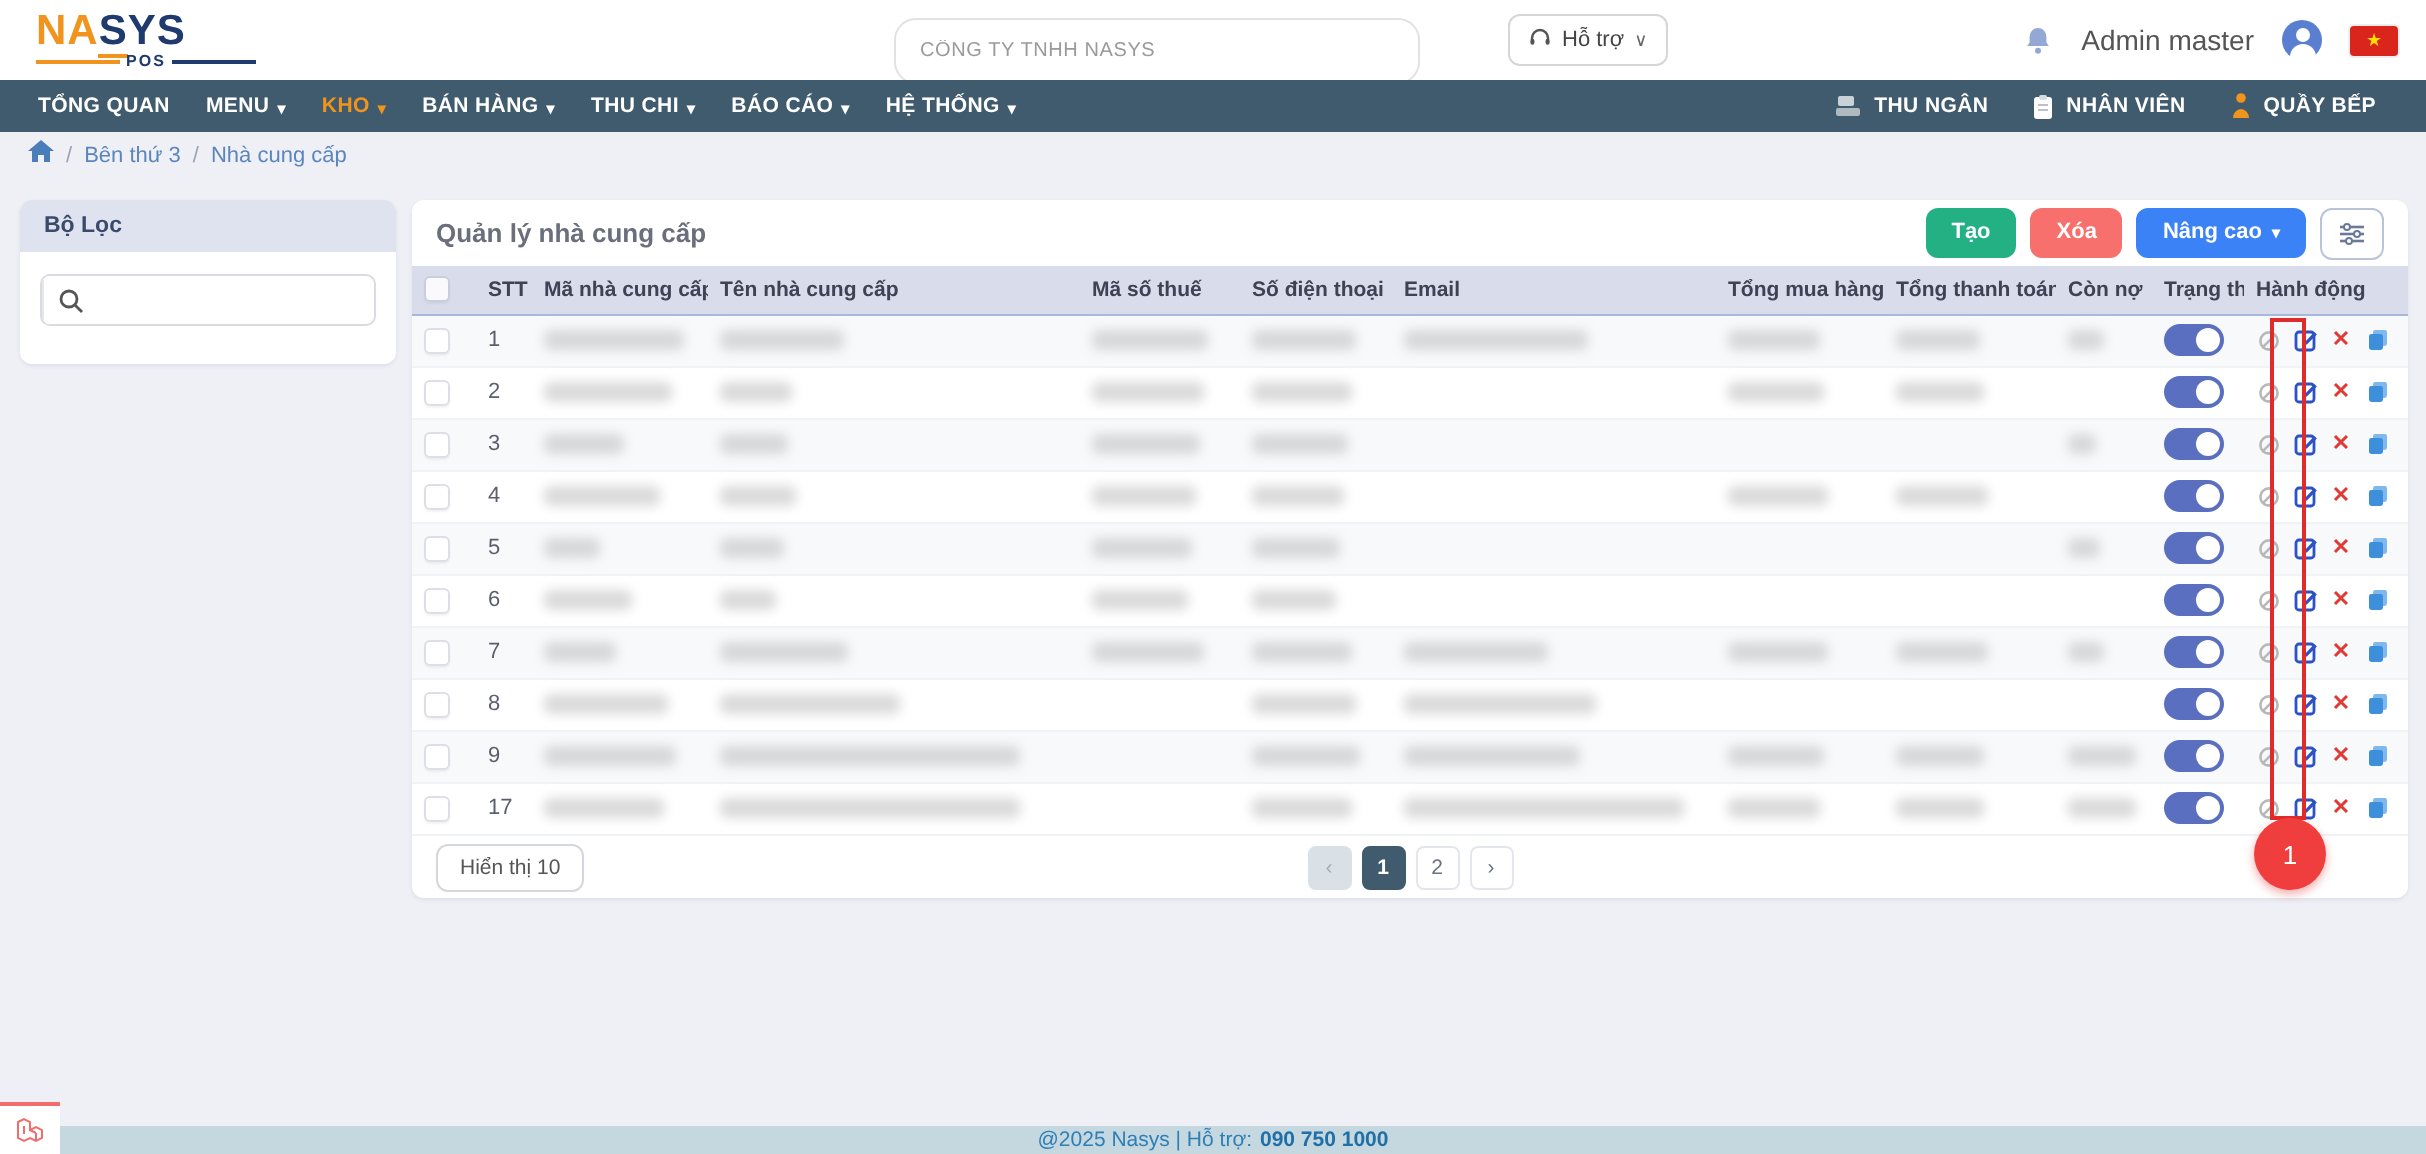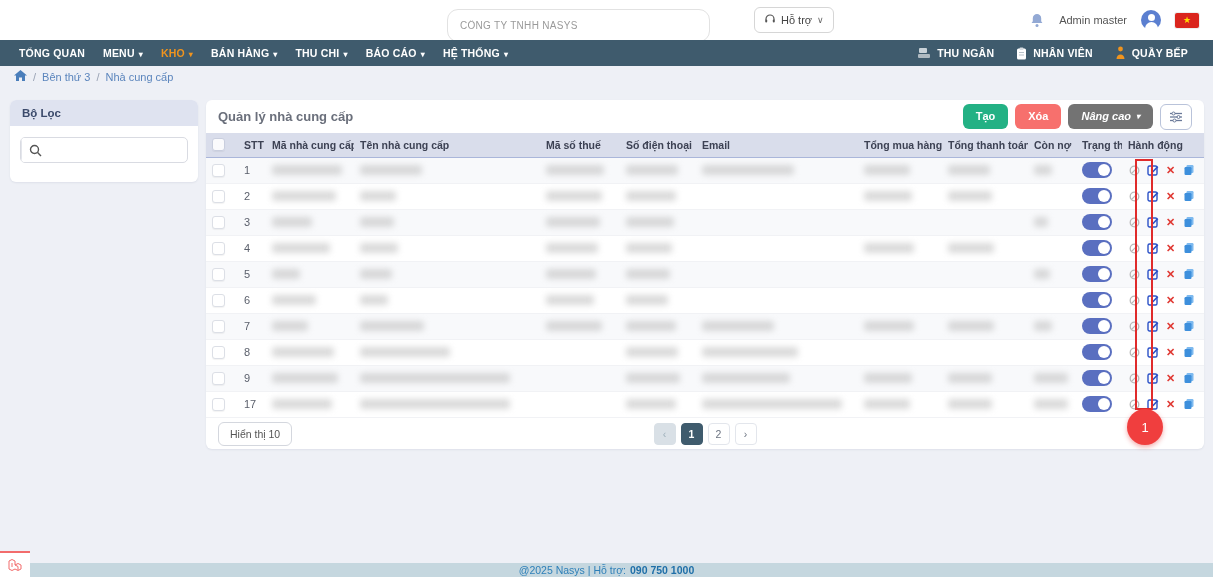--- a/index.html
+++ b/index.html
@@ -13,21 +13,21 @@
   .logo-word { font-weight:800; font-size:21px; letter-spacing:.5px; }
   .logo-na { color:#f0941e; } .logo-s { color:#1e3a6e; border-bottom:2px solid #f0941e;} .logo-ys { color:#1e3a6e; }
   .logo-sub { display:flex; align-items:center; gap:3px; margin-top:1px; }
   .logo-line-o { flex:1; height:2px; background:#f0941e; }
   .logo-line-b { flex:1; height:2px; background:#1e3a6e; }
   .logo-pos { font-size:8px; font-weight:700; color:#1e3a6e; letter-spacing:1px; }
   .company-input { position:absolute; left:447px; top:9px; width:263px; height:33px; border:1px solid #e2e2e2; border-radius:11px; background:#fff; font-size:10px; color:#9a9a9a; padding:12px 12px; line-height:20px; letter-spacing:.3px; }
   .support-btn { position:absolute; left:718px; top:7px; height:26px; border:1px solid #d6d6d6; border-radius:6px; background:#fff; display:flex; align-items:center; gap:5px; padding:0 9px; font-size:11px; color:#444;margin-left:36px; }
   .topbar-right { position:absolute; right:14px; top:0; height:40px; display:flex; align-items:center; gap:14px; }
   .bell svg { display:block; }
-  .username { font-size:11px; color:#555; }
+  .username { font-size:14px; color:#555; }
   .avatar { width:20px; height:20px; border-radius:50%; background:#5b7fd0; position:relative; }
   .avatar::before { content:""; position:absolute; left:6.5px; top:4px; width:7px; height:7px; border-radius:50%; background:#fff; }
   .avatar::after { content:""; position:absolute; left:3.5px; top:12px; width:13px; height:8px; border-radius:7px 7px 0 0; background:#fff; }
   .flag { width:24px; height:15px; background:#da251d; border-radius:2px; display:flex; align-items:center; justify-content:center; color:#ffde00; font-size:9px; box-shadow:0 0 0 1px #eee; }
 
   
   .navbar { position:absolute; left:0; top:40px; width:1213px; height:26px; background:#3f5b6d; display:flex; align-items:center; justify-content:space-between; padding:0 14px 0 10px; }
   .nav-left, .nav-right { display:flex; align-items:flex-end; height:100%; }
   .nav-item { color:#fff; font-size:10.5px; font-weight:700; padding:0 9px; letter-spacing:.2px; display:flex; align-items:center; gap:4px; height:100%; cursor:pointer; }
   .nav-item .caret { font-size:8px; position:relative; top:1px; }
@@ -50,21 +50,21 @@
   .filter-search-btn { width:28px; border-left:1px solid #e4e6ec; background:#fff; display:flex; align-items:center; justify-content:center; }
 
   
   .main-card { position:absolute; left:206px; top:100px; width:998px; height:349px; background:#fff; border-radius:6px; box-shadow:0 1px 2px rgba(40,50,90,.08); }
   .main-head { height:33px; display:flex; align-items:center; justify-content:space-between; padding:0 12px; }
   .main-title { font-size:13px; font-weight:700; color:#6a6f7b; }
   .main-actions { display:flex; gap:7px; }
   .btn { height:25px; border:none; border-radius:6px; color:#fff; font-size:11px; font-weight:700; padding:0 13px; font-family:"Liberation Sans",sans-serif; display:flex; align-items:center; gap:5px; cursor:pointer; }
   .btn-create { background:#23b184; }
   .btn-delete { background:#f7706d; }
-  .btn-advanced { background:#737373;font-style:italic; }
+  .btn-advanced { background:#3b82f6; }
   .btn-advanced .caret { font-size:8px; }
   .btn-sliders { width:32px; height:26px; background:#fff; border:1px solid #b9c3da; border-radius:6px; display:flex; align-items:center; justify-content:center; cursor:pointer; }
 
   
   table.grid { border-collapse:collapse; table-layout:fixed; width:998px; font-size:11px; }
   .grid th { background:#d9ddeb; color:#3d4254; font-size:10.5px; font-weight:700; text-align:left; height:24px; padding:0 6px; white-space:nowrap; overflow:hidden; }
   .grid td { height:26px; padding:0 6px; border-bottom:1px solid #f1f2f5; white-space:nowrap; overflow:hidden; }
   .grid tbody tr:nth-child(odd) td { background:#f8f9fb; }
   .grid tbody tr:nth-child(even) td { background:#ffffff; }
   .grid thead tr { border-bottom:1px solid #aab6da; }
@@ -94,20 +94,28 @@
   .footer-bar { position:absolute; left:0; bottom:0; width:1213px; height:14px; background:#c5d7df; display:flex; align-items:center; justify-content:center; font-size:10.5px; color:#2d7fb8; gap:4px; }
   .footer-bar b { color:#1f6fa8;text-align:center; }
   .debug-tab { position:absolute; left:0; bottom:0; width:30px; height:26px; background:#fff; border-top:2px solid #f26c6c; display:flex; align-items:center; justify-content:center; cursor:pointer; }
 </style>
 </head>
 <body>
 
 <div id="stage">
 
   <div class="topbar">
+    <div class="logo">
+      <div class="logo-word"><span class="logo-na">NA</span><span class="logo-s">S</span><span class="logo-ys">YS</span></div>
+      <div class="logo-sub">
+        <span class="logo-line-o"></span>
+          <span class="logo-pos">POS</span>
+          <span class="logo-line-b"></span>
+      </div>
+    </div>
     <input class="company-input" readonly="" value="CÔNG TY TNHH NASYS" style="">
     <button class="support-btn">
       <span>
         <svg width="12" height="12" viewBox="0 0 12 12">
             <path d="M2 7 v-1 a4 4 0 0 1 8 0 v1" fill="none" stroke="#555" stroke-width="1.2"></path>
             <rect x="1.2" y="6.4" width="2" height="3" rx="1" fill="#555"></rect>
             <rect x="8.8" y="6.4" width="2" height="3" rx="1" fill="#555"></rect>
           </svg>
       </span>
       <span>Hỗ trợ</span>

